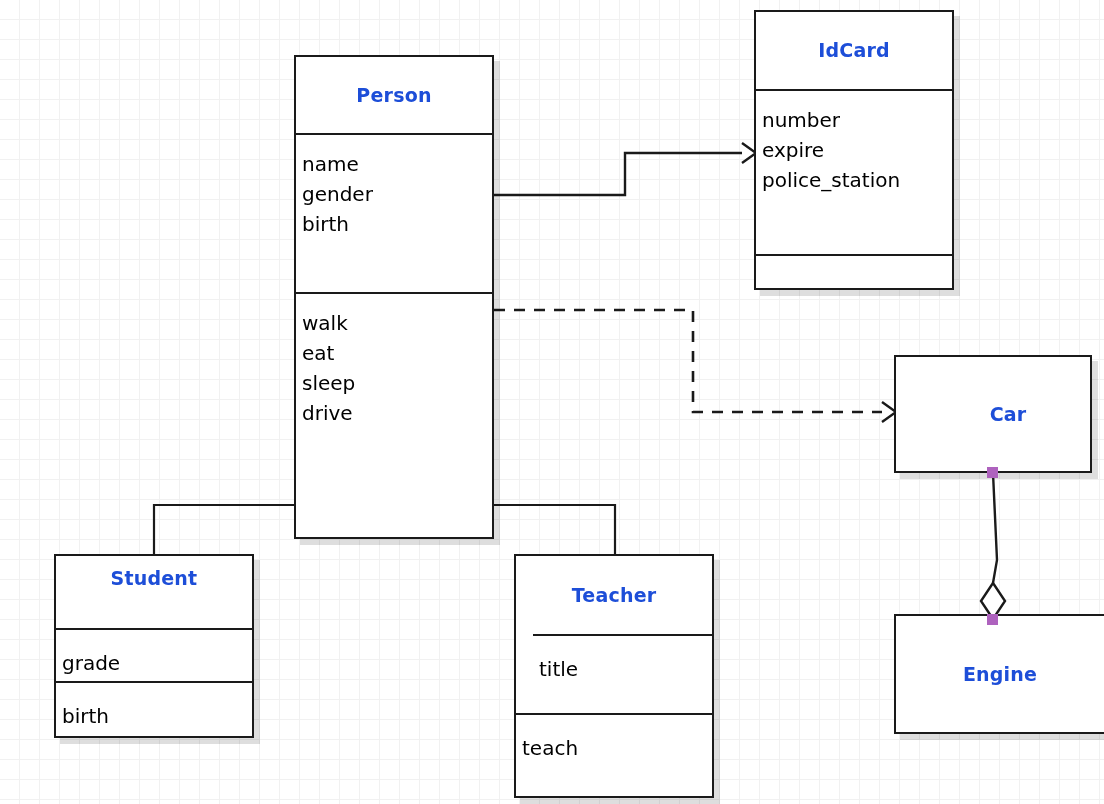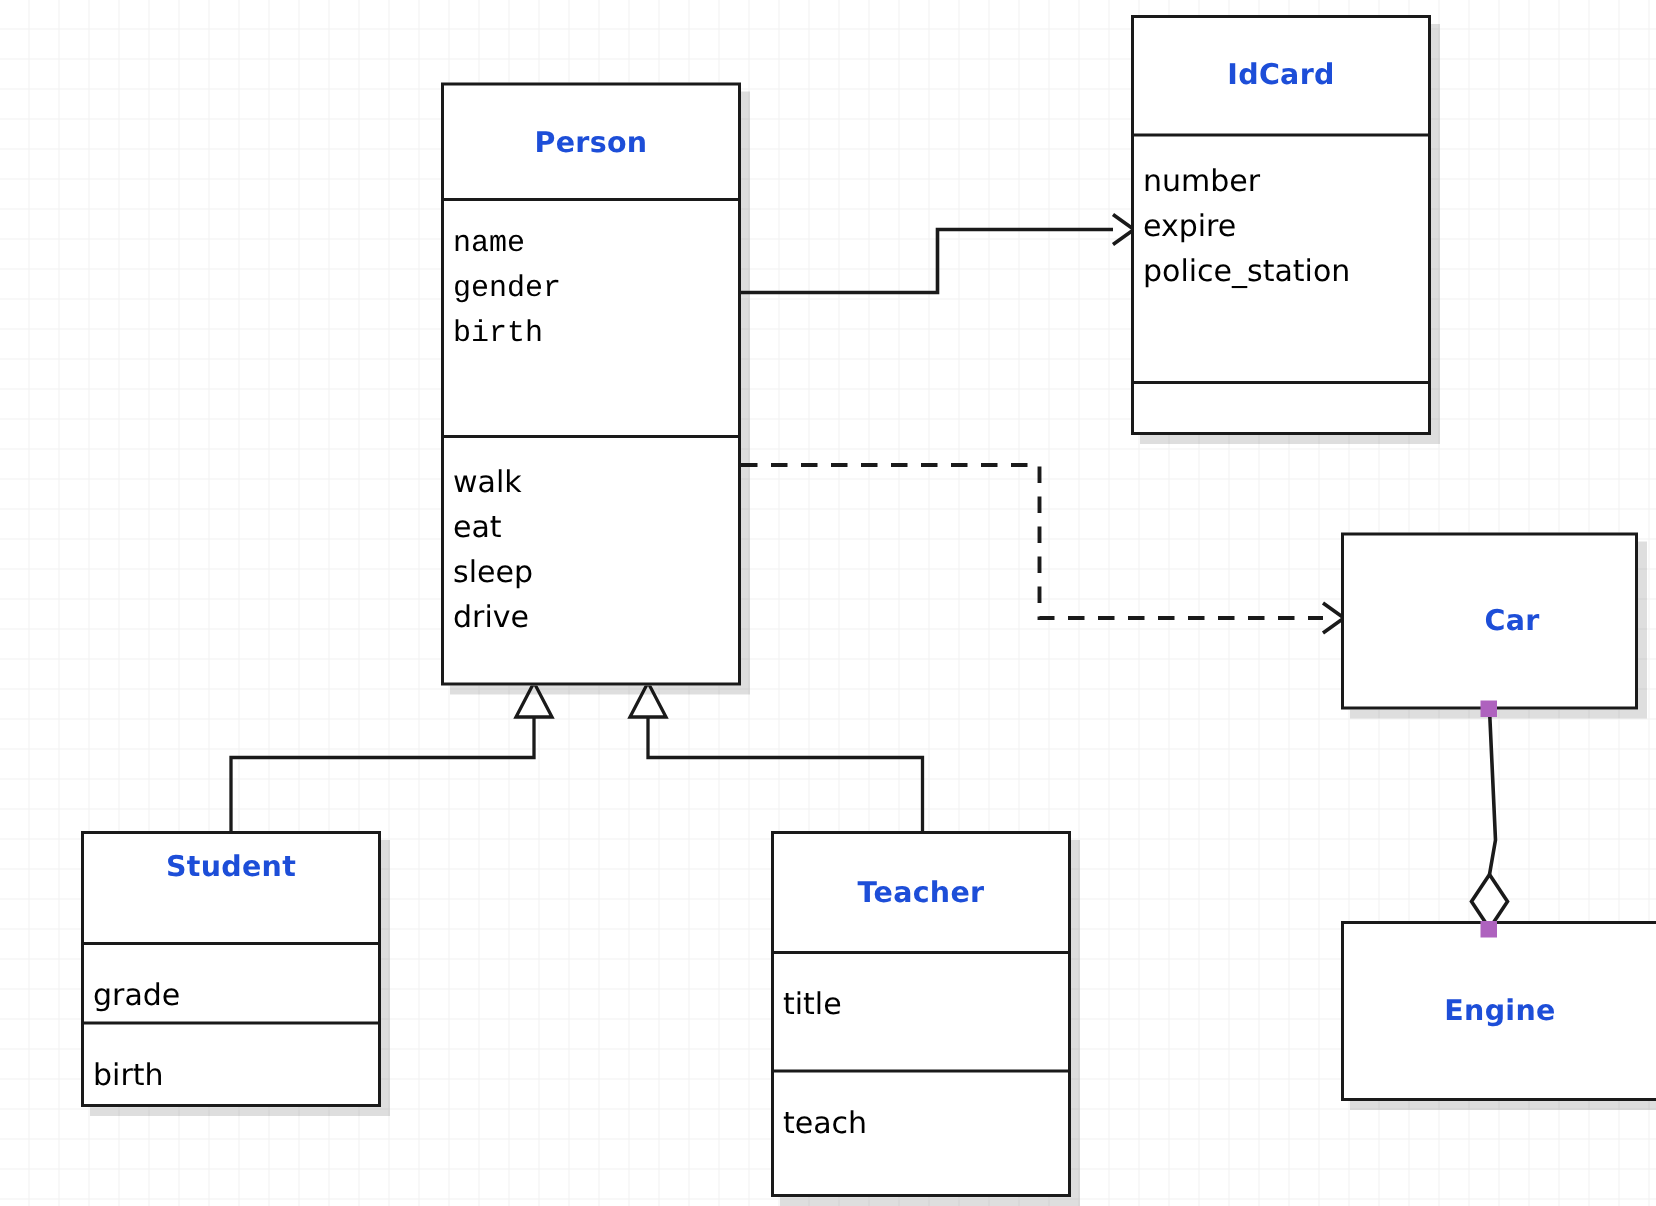--- a/index.html
+++ b/index.html
@@ -102,23 +102,23 @@
       <path d="M 432 476 L 432 505 L 615 505 L 615 554" fill="none" stroke="#1a1a1a" stroke-width="2.2"></path>
       <polygon points="432,455 420,478 444,478" fill="#ffffff" stroke="#1a1a1a" stroke-width="2.2"></polygon>
     </g>
 
     <g>
       <path d="M 993 473 L 997 560 L 993 583" fill="none" stroke="#1a1a1a" stroke-width="2.4"></path>
       <polygon points="993,583 1005,601 993,619 981,601" fill="#ffffff" stroke="#1a1a1a" stroke-width="2.4"></polygon>
     </g>
   </svg>
 
-  <div class="uml-class" style="left:294px; top:55px; width:200px; height:402px;">
+  <div class="uml-class" style="left:294px; top:55px; width:200px; height:484px;">
     <div class="sec sec-title" style="height:76px;">Person</div>
-    <div class="sec sec-body" style="height:159px;font-family:Liberation Mono, monospace;">
+    <div class="sec sec-body" style="height:159px;">
       <div class="member">name</div>
       <div class="member">gender</div>
       <div class="member">birth</div>
     </div>
     <div class="sec sec-body" style="height:167px;">
       <div class="member">walk</div>
       <div class="member">eat</div>
       <div class="member">sleep</div>
       <div class="member">drive</div>
     </div>
@@ -139,21 +139,21 @@
     <div class="sec sec-body center-one" style="height:80px;margin-top:28px;">
       <div class="member">grade</div>
     </div>
     <div class="sec sec-body center-one" style="height:84px;">
       <div class="member">birth</div>
     </div>
   </div>
 
   <div class="uml-class" style="left:514px; top:554px; width:200px; height:244px;">
     <div class="sec sec-title" style="height:80px;border-radius:30px;">Teacher</div>
-    <div class="sec sec-body center-one" style="height:80px;">
+    <div class="sec sec-body center-one" style="height:80px;margin-left:17px;">
       <div class="member">title</div>
     </div>
     <div class="sec sec-body center-one" style="height:84px;">
       <div class="member">teach</div>
     </div>
   </div>
 
   <div class="uml-class" style="left:894px; top:355px; width:198px; height:118px;">
     <div class="sec sec-title" style="height:114px;padding-left:30px;">Car</div>
   </div>

